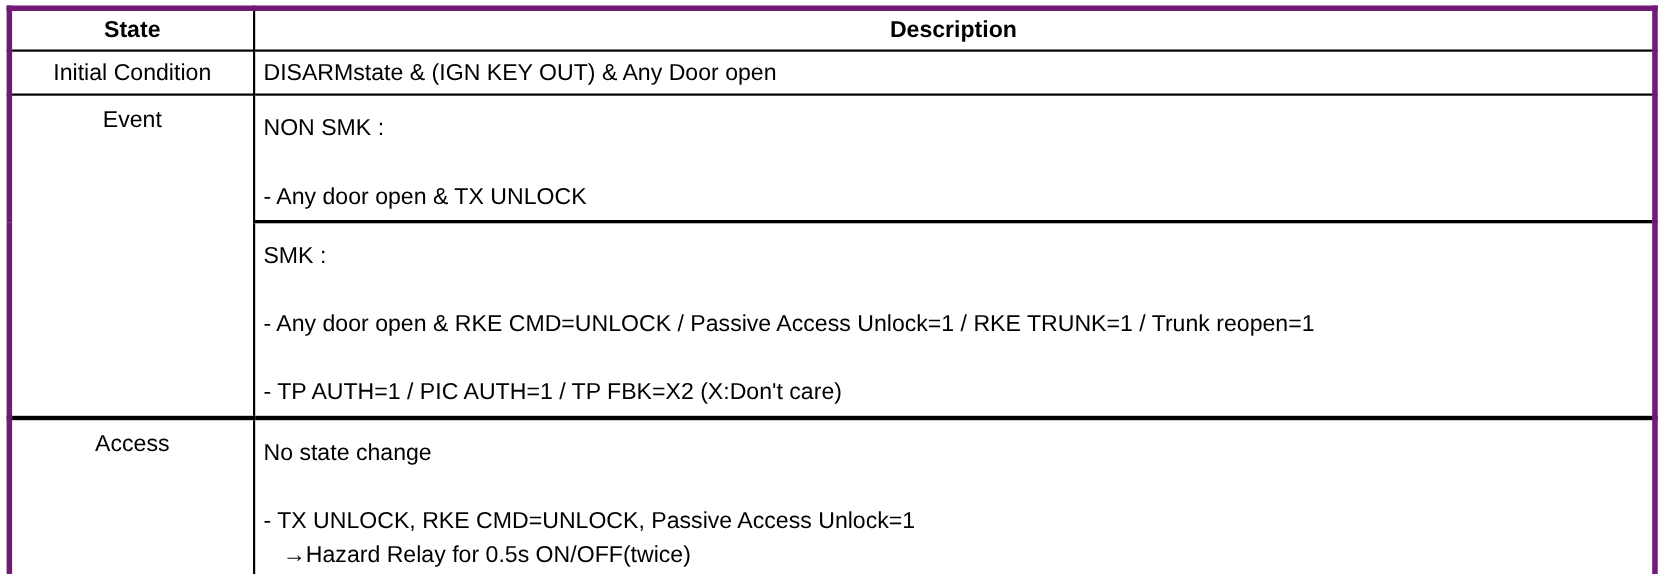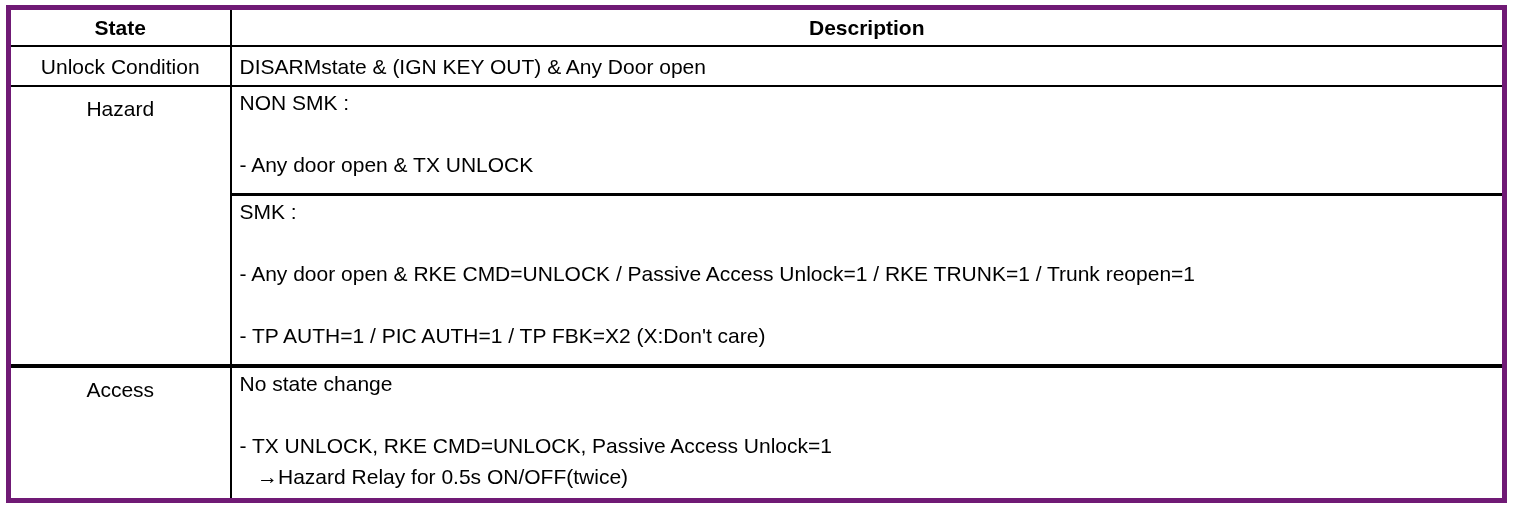--- a/index.html
+++ b/index.html
@@ -57,21 +57,21 @@
   }
   td.desc-cell {
     text-align: left;
     padding: 2px 10px 2px 8px;
     vertical-align: middle;
     height: 40px;
     margin-left: 33px;
   }
   td.desc-multiline {
     vertical-align: top;
-    padding: 0 10px 6px 8px;
+    padding: 14px 10px 6px 8px;
     white-space: pre-line;
   }
   td.h-nonsmk { height: 108px; }
   td.h-smk    { height: 172px; }
   td.h-action { height: 132px; }
   tr.smk-divider td { border-top-width: 3px; margin-top: 18px; }
   tr.action-divider td { border-top-width: 4px; }
 </style>
 </head>
 <body>
@@ -81,25 +81,25 @@
     <colgroup>
       <col class="c1">
       <col class="c2">
     </colgroup>
     <tbody>
       <tr>
         <th class="col-header">State</th>
         <th class="col-header">Description</th>
       </tr>
       <tr>
-        <td class="label-cell label-middle">Unlock Condition</td>
+        <td class="label-cell label-middle">Initial Condition</td>
         <td class="desc-cell">DISARMstate &amp; (IGN KEY OUT) &amp; Any Door open</td>
       </tr>
       <tr>
-        <td class="label-cell label-top" rowspan="2">Hazard</td>
+        <td class="label-cell label-top" rowspan="2">Event</td>
         <td class="desc-multiline h-nonsmk">NON SMK :
 
 - Any door open &amp; TX UNLOCK</td>
       </tr>
       <tr class="smk-divider">
         <td class="desc-multiline h-smk">SMK :
 
 - Any door open &amp; RKE CMD=UNLOCK / Passive Access Unlock=1 / RKE TRUNK=1 / Trunk reopen=1
 
 - TP AUTH=1 / PIC AUTH=1 / TP FBK=X2 (X:Don't care)</td>

